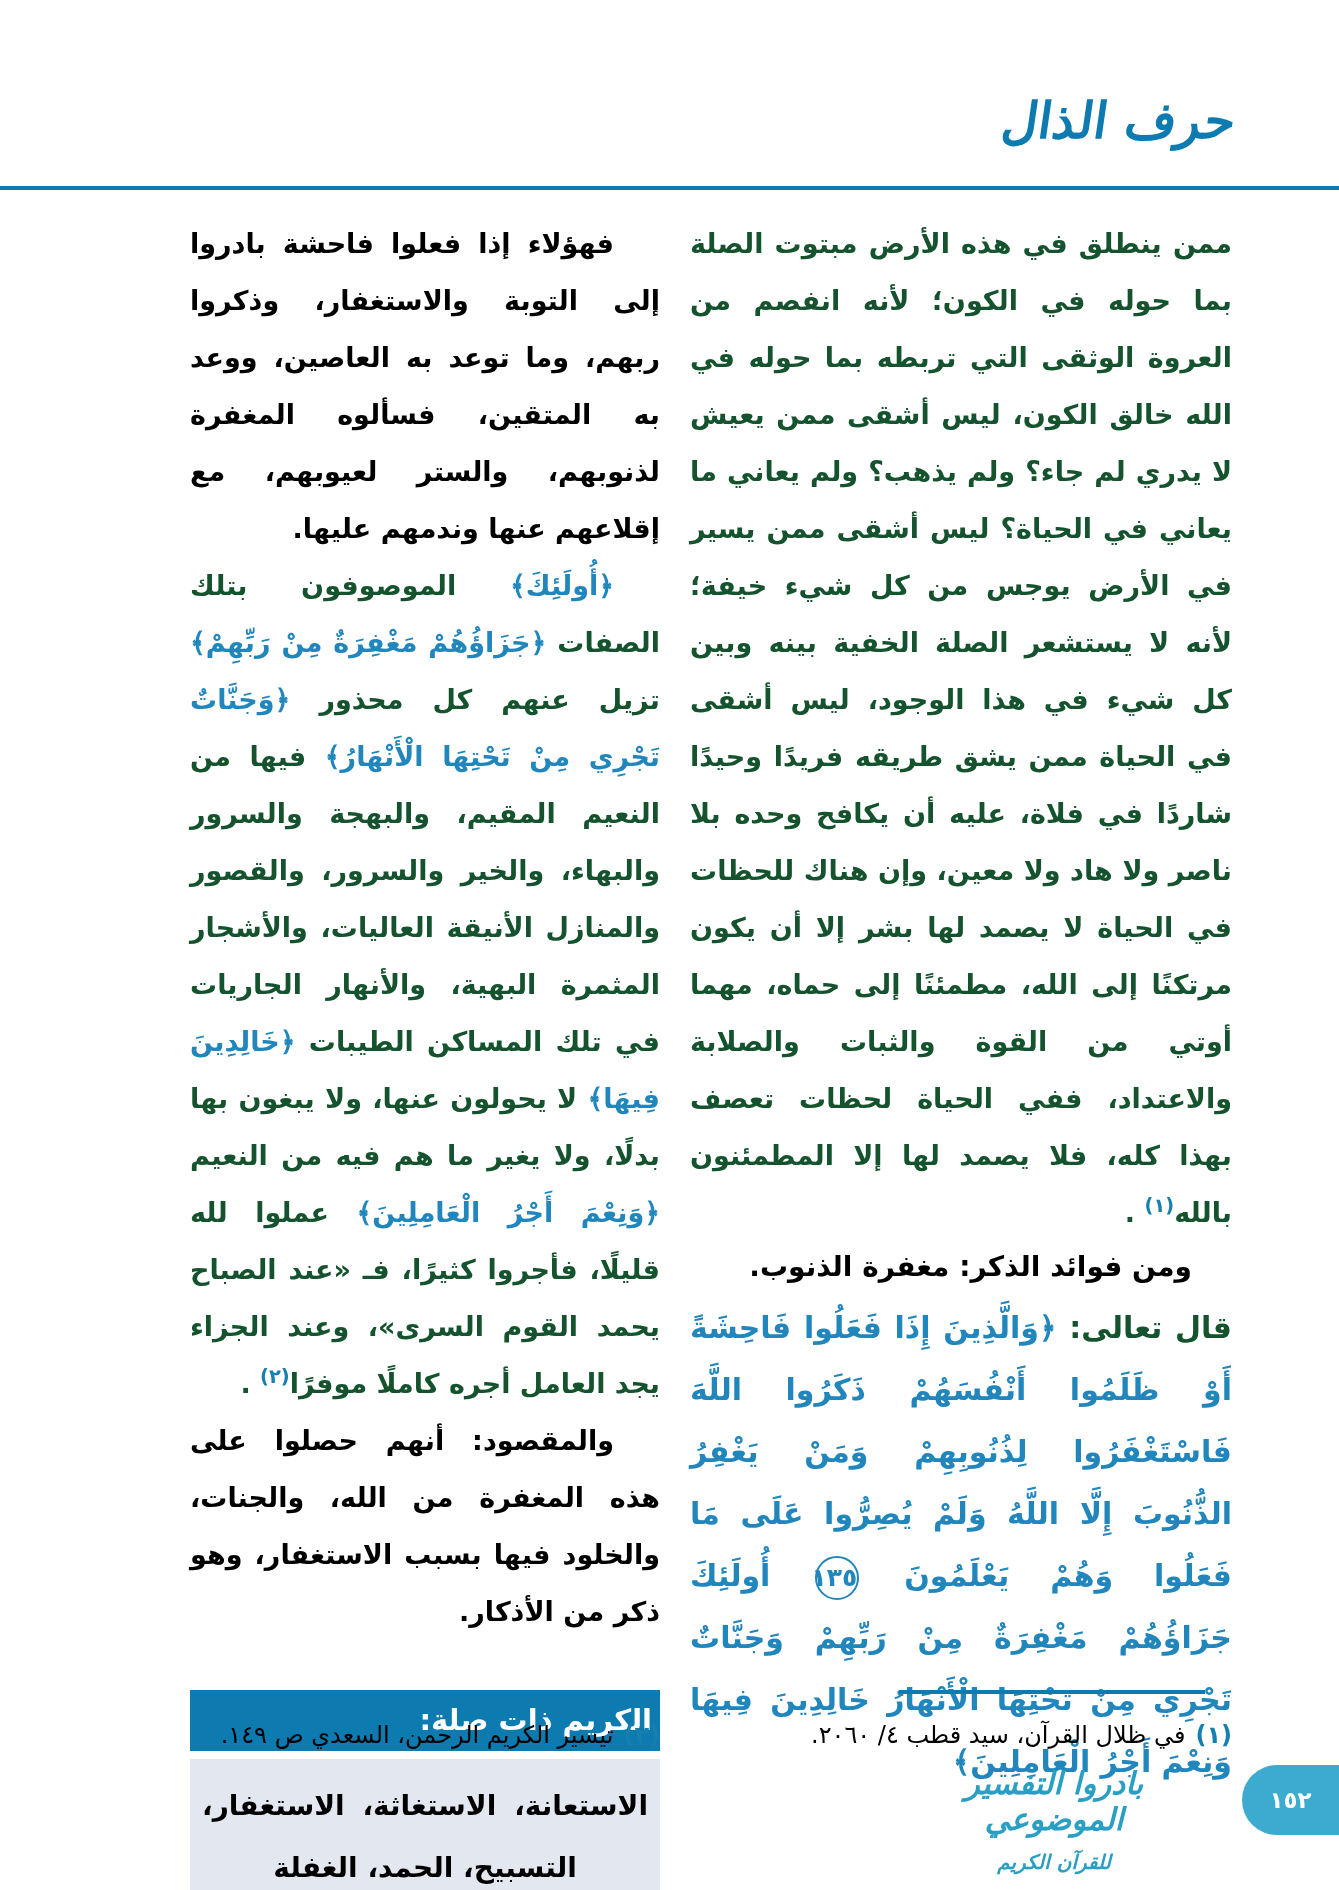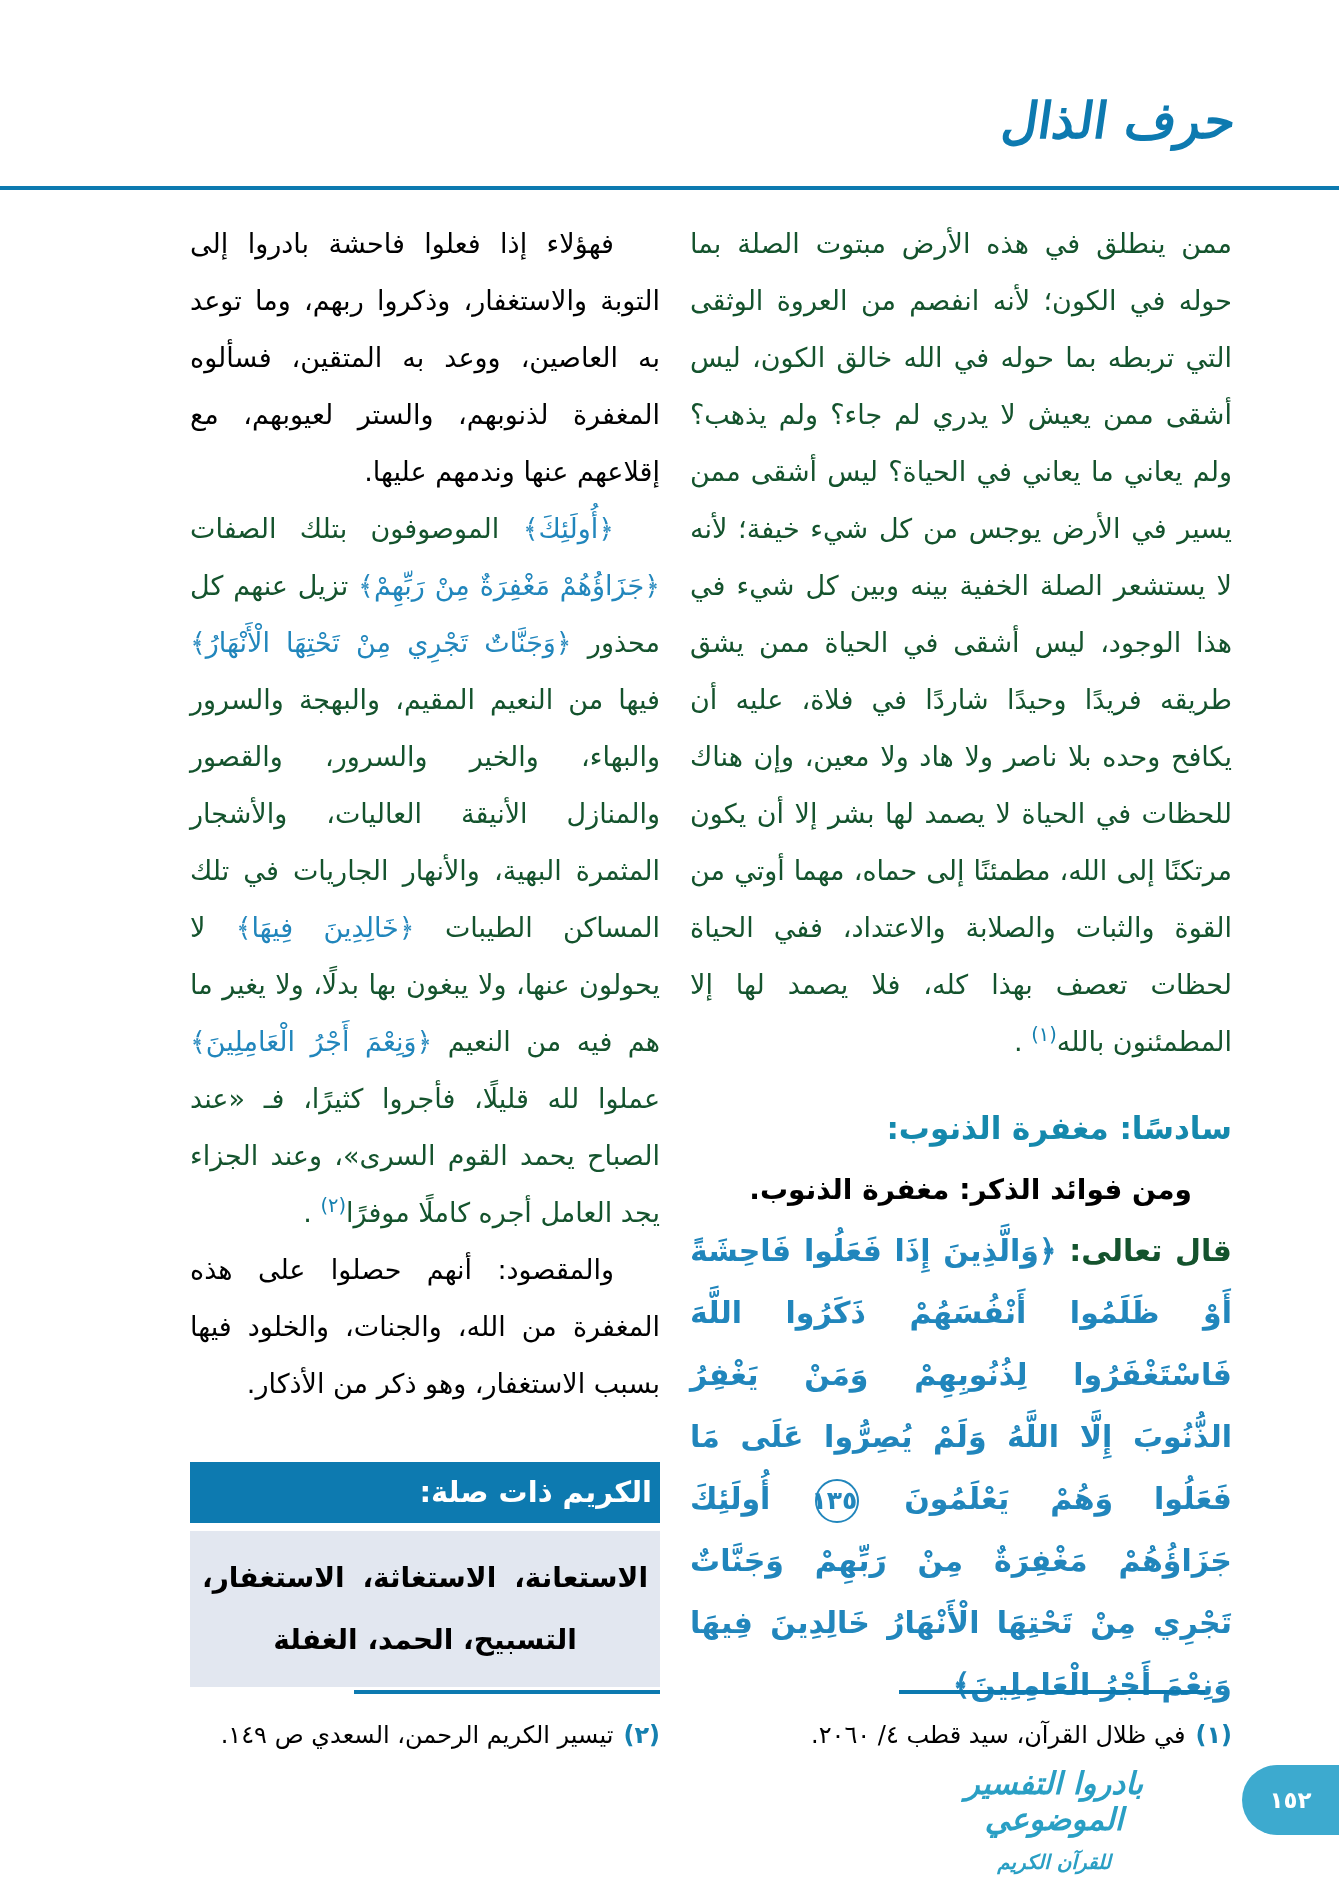--- a/index.html
+++ b/index.html
@@ -37,21 +37,21 @@
   
   .content{
     position:absolute;top:215px;right:107px;
     width:1042px;
     display:flex;gap:30px;
     direction:rtl;
   }
   .col-right{width:542px;}
   .col-left{width:470px;}
   .body-text{
-    font-size:27px;font-weight:normal;color:#000;
+    font-size:27px;font-weight:bold;color:#000;
     line-height:57px;text-align:justify;
   }
   .indent{text-indent:46px;}
   .seg-n{color:#14532d;}
   .seg-q{color:var(--quran-blue);}
   .seg-f{
     color:var(--footnote-ref-blue);
     font-size:0.72em;vertical-align:super;line-height:0;
   }
   .seg-a{
@@ -130,21 +130,20 @@
 
 <div class="page">
 
   <div class="header-title">حرف الذال</div>
   <div class="header-rule"></div>
 
   <div class="content">
 
     <div class="col-right">
       <p class="body-text"><span class="seg-n">ممن ينطلق في هذه الأرض مبتوت الصلة بما حوله في الكون؛ لأنه انفصم من العروة الوثقى التي تربطه بما حوله في الله خالق الكون، ليس أشقى ممن يعيش لا يدري لم جاء؟ ولم يذهب؟ ولم يعاني ما يعاني في الحياة؟ ليس أشقى ممن يسير في الأرض يوجس من كل شيء خيفة؛ لأنه لا يستشعر الصلة الخفية بينه وبين كل شيء في هذا الوجود، ليس أشقى في الحياة ممن يشق طريقه فريدًا وحيدًا شاردًا في فلاة، عليه أن يكافح وحده بلا ناصر ولا هاد ولا معين، وإن هناك للحظات في الحياة لا يصمد لها بشر إلا أن يكون مرتكنًا إلى الله، مطمئنًا إلى حماه، مهما أوتي من القوة والثبات والصلابة والاعتداد، ففي الحياة لحظات تعصف بهذا كله، فلا يصمد لها إلا المطمئنون بالله</span><span class="seg-f">(١)</span><span class="seg-n"> .</span></p>
-      <h2 class="section-heading">سادسًا: مغفرة الذنوب:</h2>
       <p class="benefit-line">ومن فوائد الذكر: مغفرة الذنوب.</p>
       <div class="verse-block"><span class="seg-n">قال تعالى: </span><span class="seg-q">﴿وَالَّذِينَ إِذَا فَعَلُوا فَاحِشَةً أَوْ ظَلَمُوا أَنْفُسَهُمْ ذَكَرُوا اللَّهَ فَاسْتَغْفَرُوا لِذُنُوبِهِمْ وَمَنْ يَغْفِرُ الذُّنُوبَ إِلَّا اللَّهُ وَلَمْ يُصِرُّوا عَلَى مَا فَعَلُوا وَهُمْ يَعْلَمُونَ </span><span class="seg-a">١٣٥</span><span class="seg-q"> أُولَئِكَ جَزَاؤُهُمْ مَغْفِرَةٌ مِنْ رَبِّهِمْ وَجَنَّاتٌ تَجْرِي مِنْ تَحْتِهَا الْأَنْهَارُ خَالِدِينَ فِيهَا وَنِعْمَ أَجْرُ الْعَامِلِينَ﴾</span></div>
 
     </div>
 
     <div class="col-left">
       <p class="body-text indent">فهؤلاء إذا فعلوا فاحشة بادروا إلى التوبة والاستغفار، وذكروا ربهم، وما توعد به العاصين، ووعد به المتقين، فسألوه المغفرة لذنوبهم، والستر لعيوبهم، مع إقلاعهم عنها وندمهم عليها.</p>
       <p class="body-text indent"><span class="seg-q">﴿أُولَئِكَ﴾</span><span class="seg-n"> الموصوفون بتلك الصفات </span><span class="seg-q">﴿جَزَاؤُهُمْ مَغْفِرَةٌ مِنْ رَبِّهِمْ﴾</span><span class="seg-n"> تزيل عنهم كل محذور </span><span class="seg-q">﴿وَجَنَّاتٌ تَجْرِي مِنْ تَحْتِهَا الْأَنْهَارُ﴾</span><span class="seg-n"> فيها من النعيم المقيم، والبهجة والسرور والبهاء، والخير والسرور، والقصور والمنازل الأنيقة العاليات، والأشجار المثمرة البهية، والأنهار الجاريات في تلك المساكن الطيبات </span><span class="seg-q">﴿خَالِدِينَ فِيهَا﴾</span><span class="seg-n"> لا يحولون عنها، ولا يبغون بها بدلًا، ولا يغير ما هم فيه من النعيم </span><span class="seg-q">﴿وَنِعْمَ أَجْرُ الْعَامِلِينَ﴾</span><span class="seg-n"> عملوا لله قليلًا، فأجروا كثيرًا، فـ «عند الصباح يحمد القوم السرى»، وعند الجزاء يجد العامل أجره كاملًا موفرًا</span><span class="seg-f">(٢)</span><span class="seg-n"> .</span></p>
       <p class="body-text indent">والمقصود: أنهم حصلوا على هذه المغفرة من الله، والجنات، والخلود فيها بسبب الاستغفار، وهو ذكر من الأذكار.</p>
 

